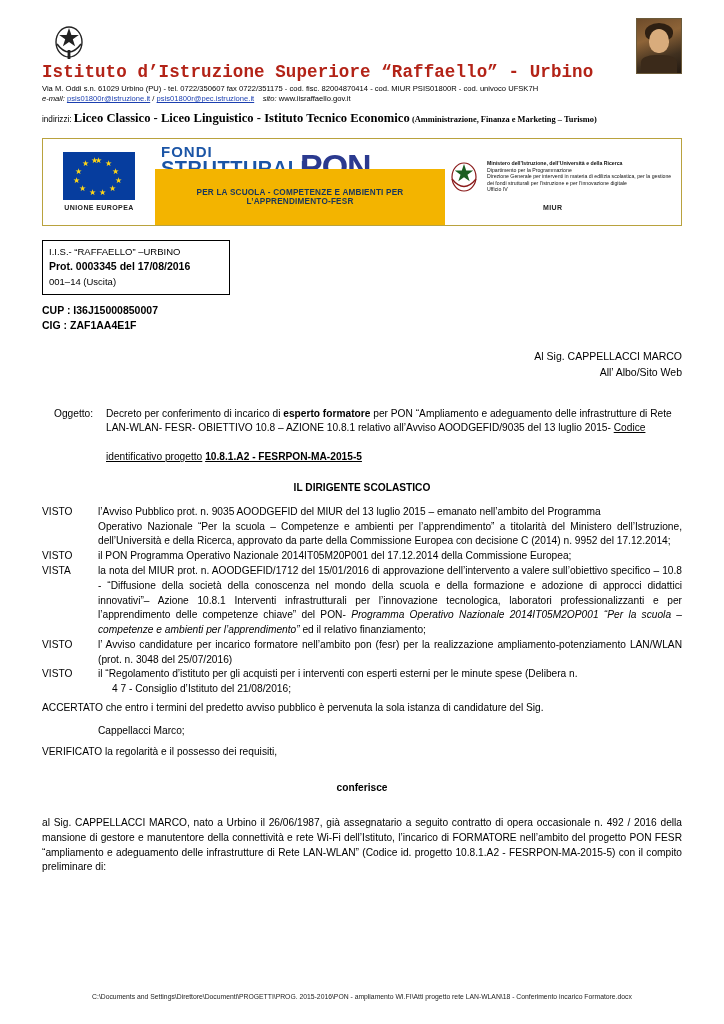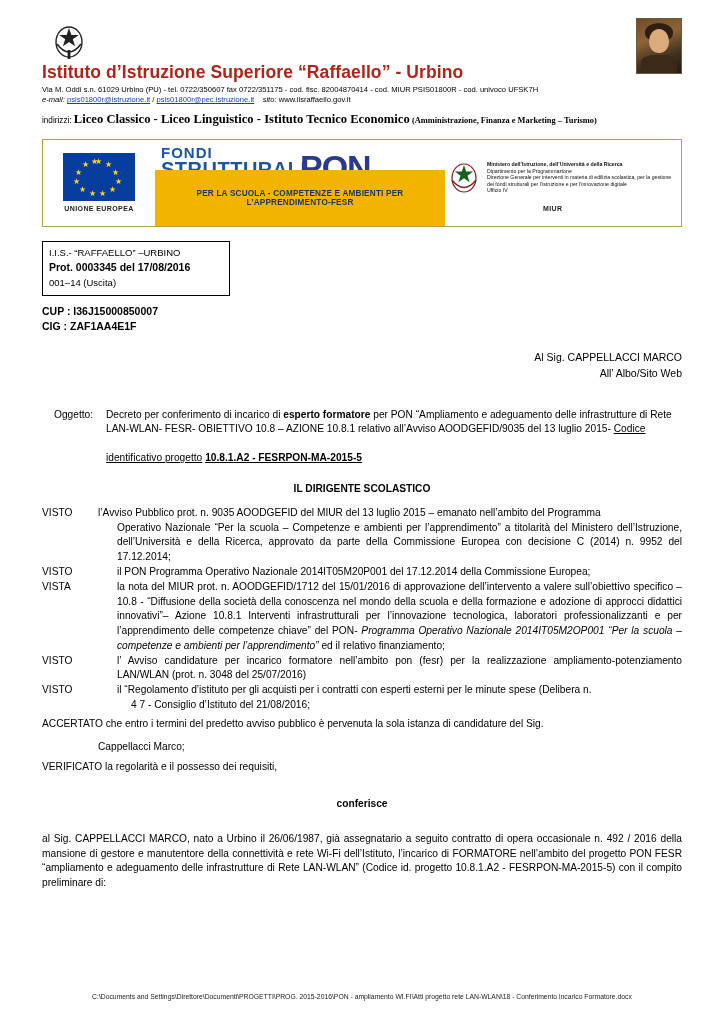--- a/index.html
+++ b/index.html
@@ -68,21 +68,21 @@
     left: 4px;
     bottom: 0;
     width: 36px;
     height: 18px;
     border-radius: 40% 40% 0 0;
     background: #3b2a1a;
   }
 
   .school-title {
     color: #b32317;
-    font-family: Liberation Sans, sans-serif;
+    font-family: Liberation Mono, monospace;
     font-weight: bold;
     font-size: 17.5px;
     letter-spacing: 0.1px;
     margin: 44px 0 2px 0;
   }
   .addr-line {
     font-size: 7.6px;
     line-height: 1.35;
     color: #000;
   }
@@ -281,21 +281,21 @@
     margin-top: 16px;
   }
   .center-bold.conferisce {
     margin-top: 22px;
   }
 
   .visto-row {
     display: flex;
     margin-top: 9px;
   }
-  .visto-row.tight { margin-top: 0; gap: 19px; }
+  .visto-row.tight { margin-top: 0; }
   .visto-row .kw {
     width: 56px;
     flex: none;
   }
   .visto-row .txt {
     flex: 1;
     text-align: justify;
   }
   .plain-par {
     margin-top: 9px;
@@ -450,21 +450,21 @@
         <span>la nota del MIUR prot. n. AOODGEFID/1712 del 15/01/2016 di approvazione dell’intervento a valere sull’obiettivo specifico – 10.8 - “Diffusione della società della conoscenza nel mondo della scuola e della formazione e adozione di approcci didattici innovativi”– Azione 10.8.1 Interventi infrastrutturali per l’innovazione tecnologica, laboratori professionalizzanti e per l’apprendimento delle competenze chiave” del PON- </span><span class="i">Programma Operativo Nazionale 2014IT05M2OP001 “Per la scuola – competenze e ambienti per l’apprendimento”</span><span> ed il relativo finanziamento;</span>
       </div>
     </div>
 
     <div class="visto-row tight">
       <div class="kw">VISTO</div>
       <div class="txt">l’  Avviso candidature per incarico formatore nell’ambito pon (fesr) per la realizzazione ampliamento-potenziamento LAN/WLAN (prot. n. 3048 del 25/07/2016)</div>
     </div>
     <div class="visto-row tight">
       <div class="kw">VISTO</div>
-      <div class="txt">il “Regolamento d’istituto per gli acquisti per i contratti con esperti esterni per le  minute spese (Delibera n.</div>
+      <div class="txt">il “Regolamento d’istituto per gli acquisti per i interventi con esperti esterni per le  minute spese (Delibera n.</div>
     </div>
     <div class="visto-row tight">
       <div class="kw"></div>
       <div class="txt" style="text-align:left; padding-left:14px;">4 7   - Consiglio d’Istituto del 21/08/2016;</div>
     </div>
 
     <div class="plain-par" style="margin-top:4px;">ACCERTATO  che entro i termini del predetto avviso pubblico è pervenuta la sola istanza di candidature del Sig.</div>
     <div class="indent-56" style="margin-top:8px;">Cappellacci Marco;</div>
     <div style="margin-top:6px;">VERIFICATO la regolarità e il possesso dei requisiti,</div>
 

